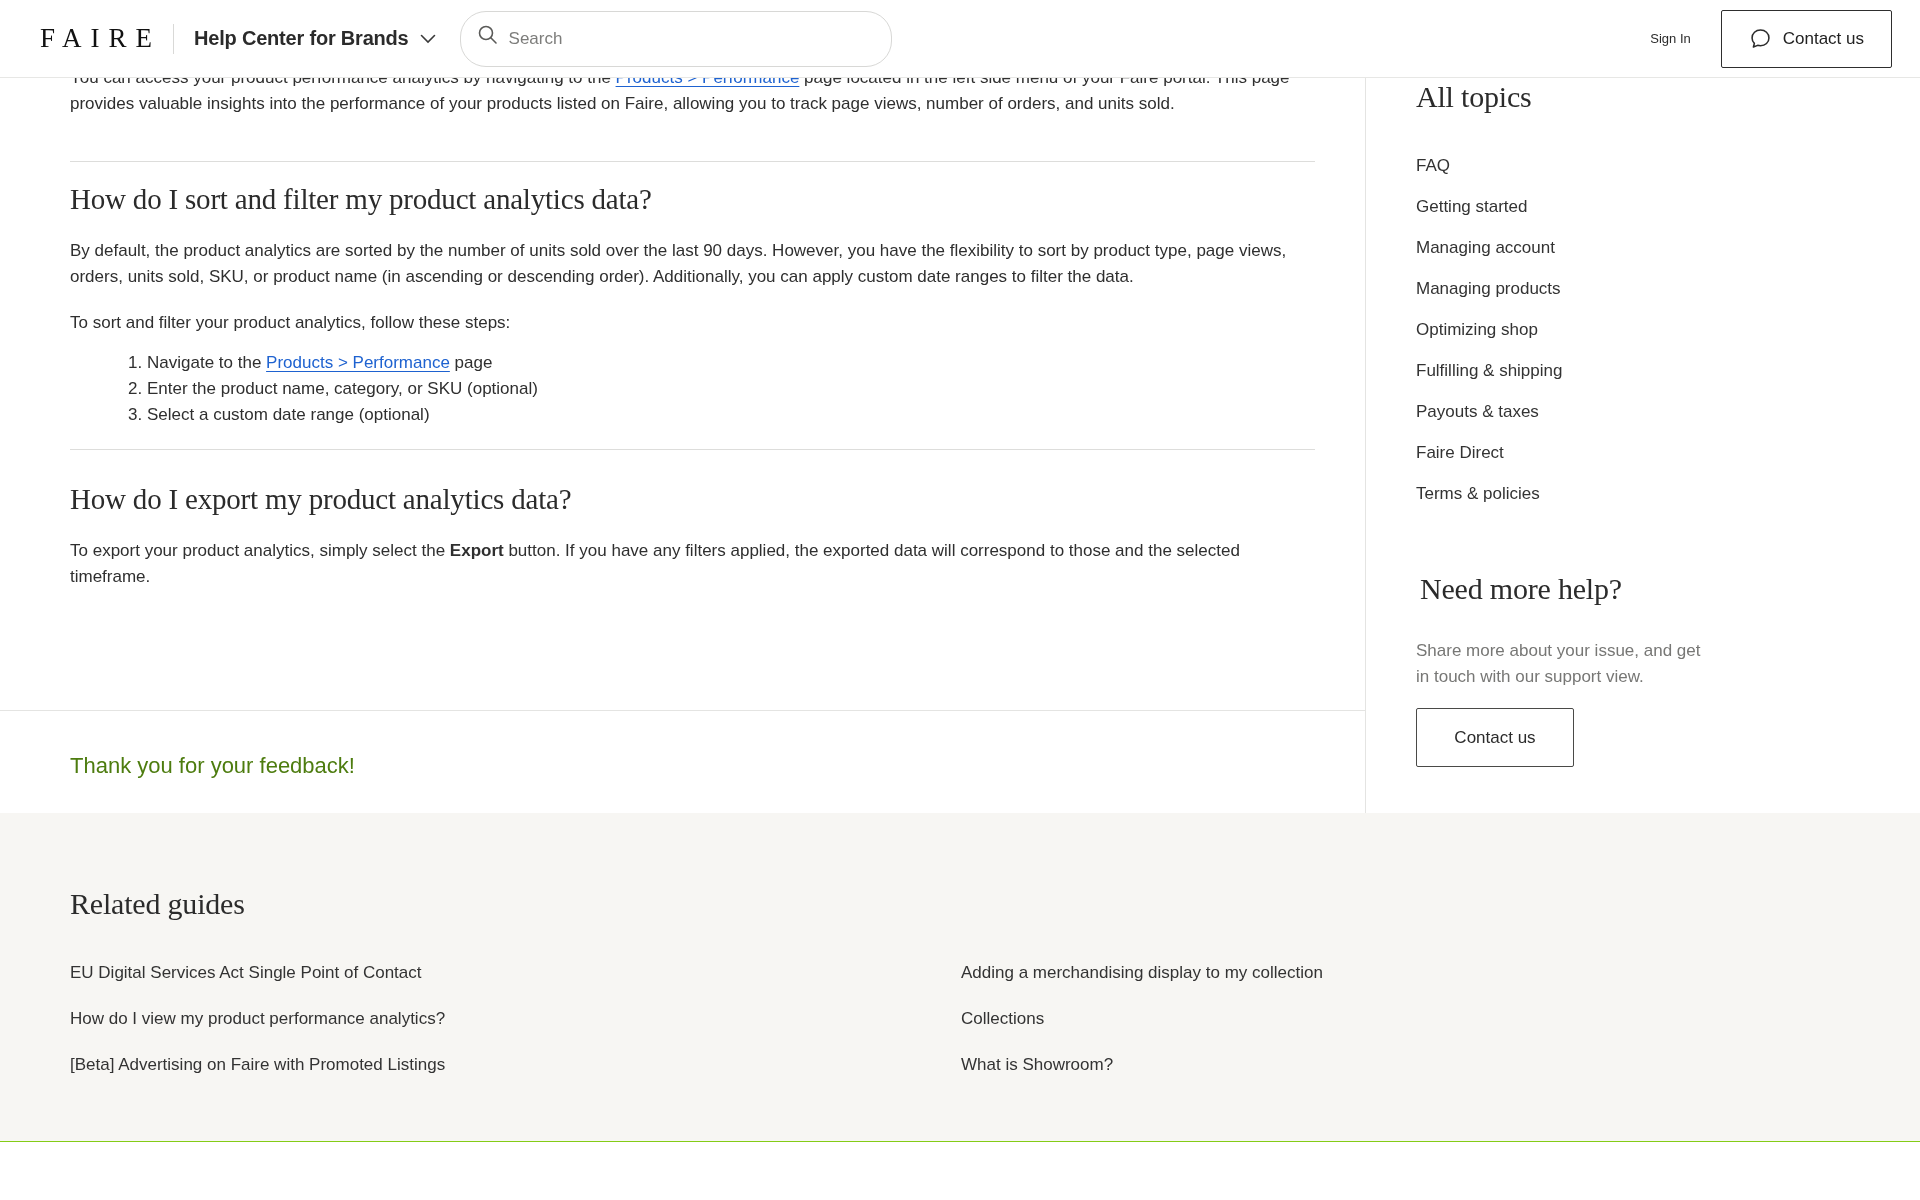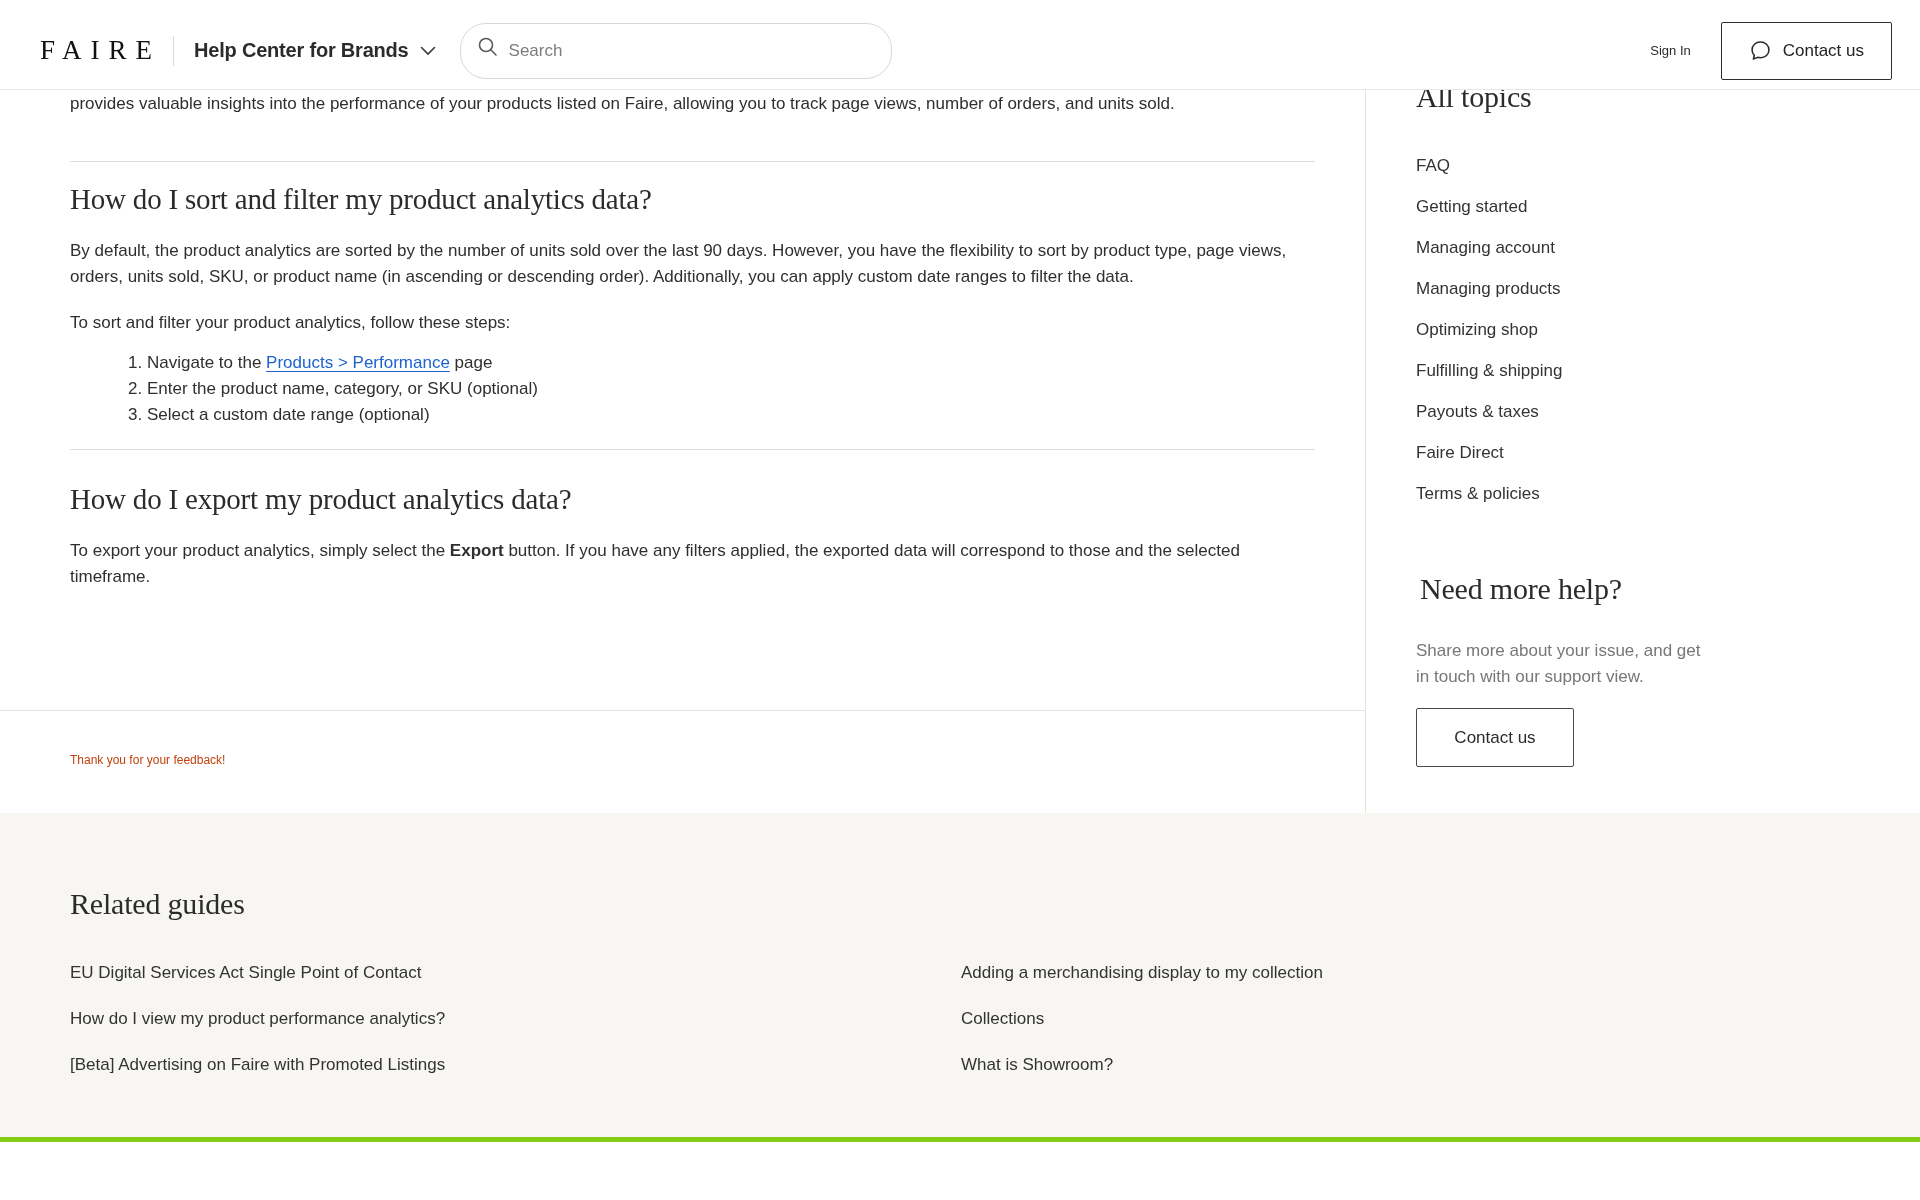--- a/index.html
+++ b/index.html
@@ -8,21 +8,21 @@
     width: 1920px; height: 1200px; overflow: hidden;
     background: #ffffff; position: relative;
     font-family: "Liberation Sans", "DejaVu Sans", sans-serif;
     color: #2f2f2f;
     -webkit-font-smoothing: antialiased;
   }
   .serif { font-family: "Liberation Serif", "DejaVu Serif", serif; font-weight: 500; }
 
   
   .header {
-    position: fixed; top: 12px; left: 0; width: 1920px; height: 78px;
+    position: fixed; top: 0; left: 0; width: 1920px; height: 78px;
     background: #ffffff; border-bottom: 1px solid #e7e7e5;
     display: flex; align-items: center; padding: 0 28px 0 40px; z-index: 20;
   }
   .logo {
     font-family: "Liberation Serif", "DejaVu Serif", serif;
     font-size: 27px; letter-spacing: 9px; color: #111111; font-weight: 500;
     white-space: nowrap; cursor: pointer;
   }
   .logo-divider { width: 1px; height: 30px; background: #d9d9d7; margin: 0 20px 0 12px; }
   .portal-switcher { display: flex; align-items: center; gap: 11px; cursor: pointer; }
@@ -58,39 +58,39 @@
     font-size: 29px; line-height: 38px; margin: 18px 0 0; color: #2b2b2b;
     font-family: "Liberation Serif", "DejaVu Serif", serif; font-weight: 500;
     letter-spacing: -0.2px;
   }
   h2.q-heading.second { margin-top: 30px; }
   .steps { margin: 14px 0 0; padding-left: 77px; }
   .steps li { font-size: 17px; line-height: 26px; color: #2f2f2f; }
   a.blue-link { color: #1e62d0; font-weight: normal; text-decoration: underline; text-underline-offset: 3px; cursor: pointer; text-align: center; }
   .feedback {
     border-top: 1px solid #e4e4e2; height: 103px; padding: 42px 70px 0;
-    font-size: 12px; color: #c2410c;
+    font-size: 22px; color: #4d7c0f;
   }
 
   
   .sidebar { flex: 1; padding: 0 20px 0 50px; }
   .sidebar-title { font-size: 30px; line-height: 38px; margin: 0; color: #2b2b2b; letter-spacing: -0.2px; }
   .topics { list-style: none; margin: 40px 0 0; padding: 0; }
   .topics li { font-size: 17px; line-height: 20px; margin-bottom: 21px; color: #333333; cursor: pointer; }
   .help-title { font-size: 30px; line-height: 38px; margin: 66px 4px 0; color: #2b2b2b; letter-spacing: -0.2px; }
   .help-text { margin: 30px 0 0; font-size: 17px; line-height: 26px; color: #777775; width: 300px; }
   .sidebar-contact-btn {
     margin-top: 18px; width: 158px; height: 59px; background: #ffffff;
     border: 1px solid #4a4a48; border-radius: 2px; font-size: 17px; color: #2b2b2b;
     cursor: pointer; font-family: "Liberation Sans", "DejaVu Sans", sans-serif;
   }
 
   
   .related {
-    height: 329px; background: #f7f6f3; border-bottom: 5px solid #84cc16;
+    height: 329px; background: #f7f6f3; border-bottom: 1px solid #84cc16;
     padding: 72px 70px 0;
   }
   .related-title { font-size: 30px; line-height: 38px; margin: 0; color: #2b2b2b; letter-spacing: -0.2px; }
   .related-grid {
     display: grid; grid-template-columns: 891px 1fr; row-gap: 20px; margin-top: 37px;
   }
   .related-grid a { font-size: 17px; line-height: 26px; color: #333333; text-decoration: none; cursor: pointer; }
 </style>
 </head>
 <body>

